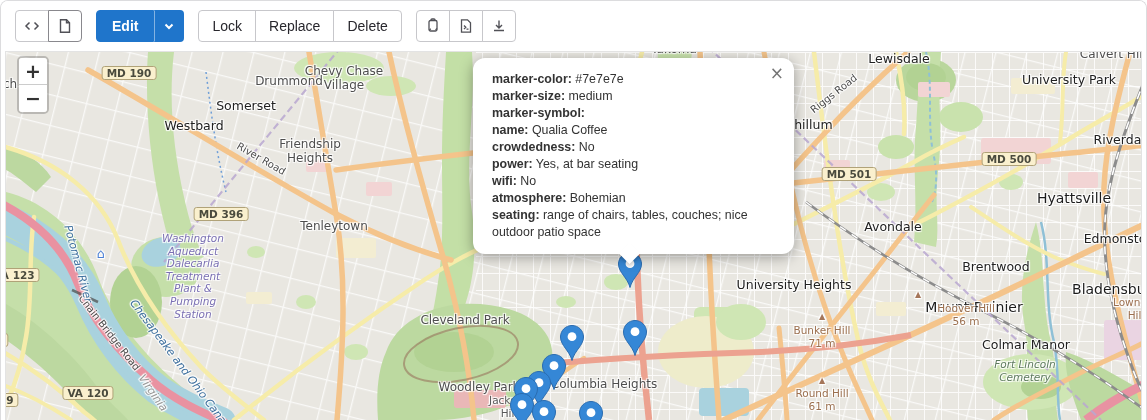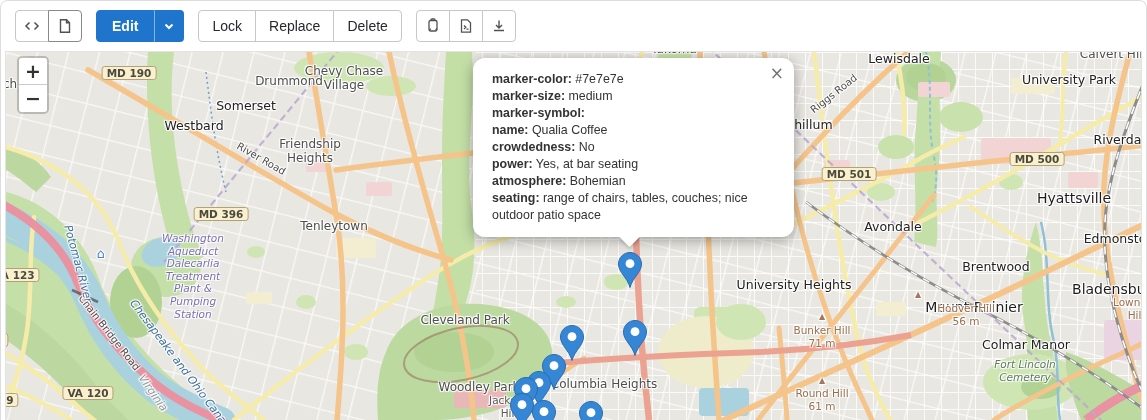--- a/index.html
+++ b/index.html
@@ -279,21 +279,21 @@
           <div class="lbl road" style="left: 103px; top: 281px; transform: translate(-50%, -50%) rotate(52deg);">Chain Bridge Road</div>
           <div class="lbl water" style="left: 72px; top: 212px; transform: translate(-50%, -50%) rotate(75deg);">Potomac River</div>
           <div class="lbl water" style="left: 173px; top: 311px; transform: translate(-50%, -50%) rotate(53deg);">Chesapeake and Ohio Canal</div>
           <div class="lbl state" style="left: 147px; top: 341px; transform: translate(-50%, -50%) rotate(55deg);">Virginia</div>
           <div class="lbl peak" style="left: 912px; top: 243px; transform: translate(-50%, -50%);">▲</div>
           <div class="lbl peak" style="left: 816px; top: 265px; transform: translate(-50%, -50%);">▲</div>
           <div class="lbl peak" style="left: 816px; top: 329px; transform: translate(-50%, -50%);">▲</div>
           <div class="lbl poiicon" style="left: 95px; top: 202px; transform: translate(-50%, -50%);">⌂</div>
           <div class="shield" style="left: 123px; top: 21px;">MD 190</div>
           <div class="shield" style="left: 215px; top: 162px;">MD 396</div>
-          <div class="shield" style="left: 1031px; top: 107px;">MD 500</div>
+          <div class="shield" style="left: 1003px; top: 107px;">MD 500</div>
           <div class="shield" style="left: 843px; top: 122px;">MD 501</div>
           <div class="shield" style="left: 8px; top: 223px;">VA 123</div>
           <div class="shield" style="left: 82px; top: 341px;">VA 120</div>
           <div class="shield" style="left: -6px; top: 288px;">5</div>
           <div class="shield" style="left: 4px; top: 348px;">9</div>
         </div>
       <div id="markers-layer">
           <div class="pin" style="left: 611px; top: 199px; pointer-events: auto;"><svg width="26" height="38" viewBox="0 0 26 38">
               <path d="M13,1.5 C19.4,1.5 24.5,6.6 24.5,13 C24.5,21.5 15.5,26.5 13,36.5 C10.5,26.5 1.5,21.5 1.5,13 C1.5,6.6 6.6,1.5 13,1.5 Z" fill="#3587d6" stroke="#2a6cb0" stroke-width="1"></path>
               <circle cx="13" cy="12.7" r="4.4" fill="#ffffff"></circle>
@@ -339,20 +339,21 @@
 
       <div class="popup">
         <button class="popup-close">×</button>
         <div class="rows" id="popup-props">
             <div><b>marker-color:</b> #7e7e7e</div>
             <div><b>marker-size:</b> medium</div>
             <div><b>marker-symbol:</b> </div>
             <div><b>name:</b> Qualia Coffee</div>
             <div><b>crowdedness:</b> No</div>
             <div><b>power:</b> Yes, at bar seating</div>
+            <div><b>wifi:</b> No</div>
             <div><b>atmosphere:</b> Bohemian</div>
             <div><b>seating:</b> range of chairs, tables, couches; nice outdoor patio space</div>
           </div>
         <div class="popup-tip"></div>
       </div>
 
     </div>
   </div>
 </div>
 

